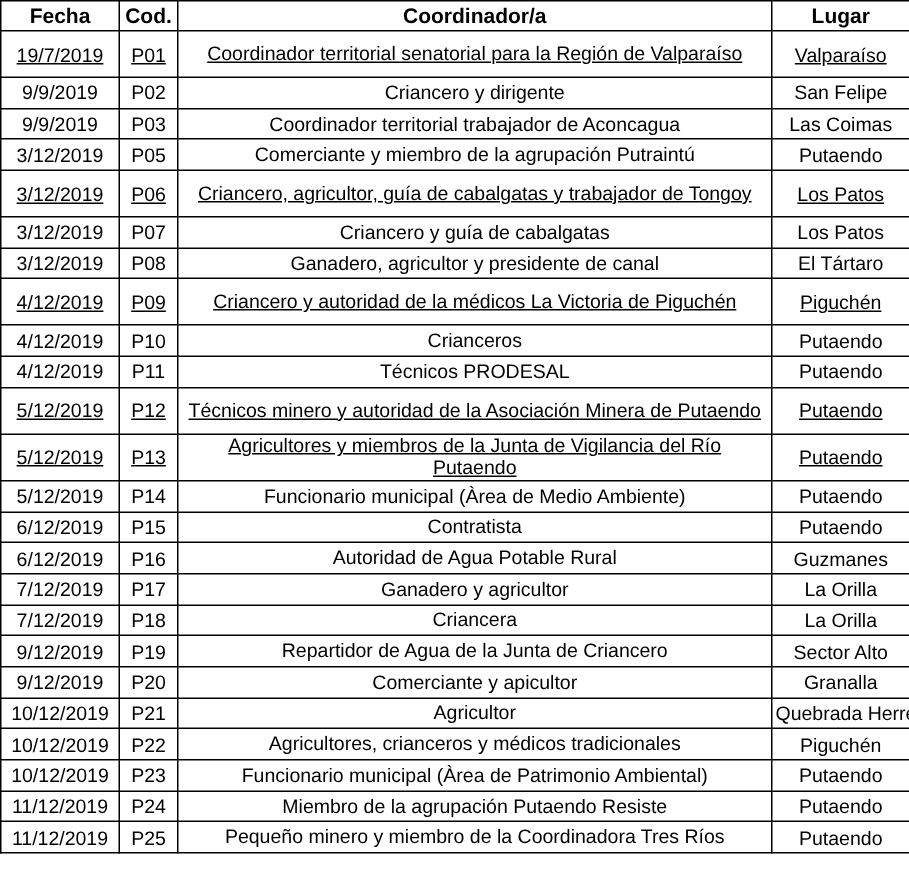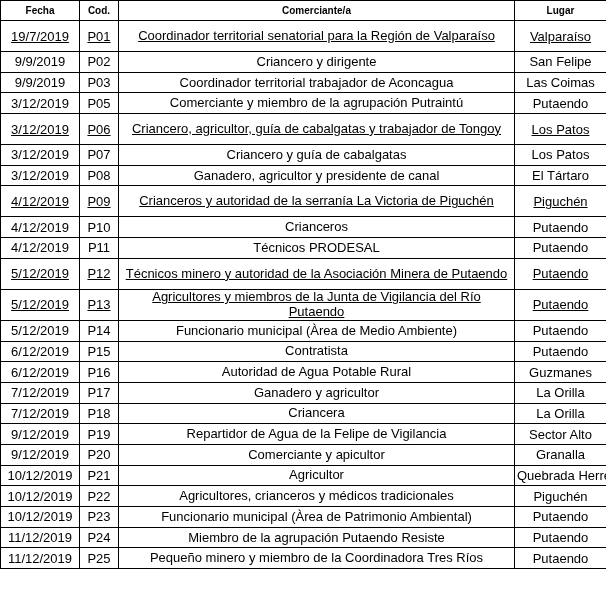--- a/index.html
+++ b/index.html
@@ -32,21 +32,21 @@
       text-align: center;
       vertical-align: middle;
       font-size: 13px;
       line-height: 11px;
       overflow: hidden;
       white-space: nowrap;
     }
     th {
       font-weight: bold;
       height: 19px;
-      font-size: 10px;
+      font-size: 14px;
     }
     td {
       height: 19.7px;
     }
     tr.double td {
       height: 30px;
       text-decoration: underline;
     }
     td.ent {
       white-space: normal;
@@ -64,21 +64,21 @@
   <colgroup>
     <col class="c-fecha">
     <col class="c-cod">
     <col class="c-ent">
     <col class="c-lugar">
   </colgroup>
   <thead>
     <tr>
       <th>Fecha</th>
       <th>Cod.</th>
-      <th>Comerciante/a</th>
+      <th>Coordinador/a</th>
       <th>Lugar</th>
     </tr>
   </thead>
   <tbody id="table-body">
   <tr class="double">
         <td>19/7/2019</td>
         <td>P01</td>
         <td class="ent">Coordinador territorial senatorial para la Región de Valparaíso</td>
         <td>Valparaíso</td>
       </tr>
@@ -114,21 +114,21 @@
       </tr>
       <tr>
         <td>3/12/2019</td>
         <td>P08</td>
         <td class="ent">Ganadero, agricultor y presidente de canal</td>
         <td>El Tártaro</td>
       </tr>
       <tr class="double">
         <td>4/12/2019</td>
         <td>P09</td>
-        <td class="ent">Crianceros  y autoridad de la serranía La Victoria de Piguchén</td>
+        <td class="ent">Criancero  y autoridad de la médicos La Victoria de Piguchén</td>
         <td>Piguchén</td>
       </tr>
       <tr>
         <td>4/12/2019</td>
         <td>P10</td>
         <td class="ent">Crianceros</td>
         <td>Putaendo</td>
       </tr>
       <tr>
         <td>4/12/2019</td>
@@ -174,21 +174,21 @@
       </tr>
       <tr>
         <td>7/12/2019</td>
         <td>P18</td>
         <td class="ent">Criancera</td>
         <td>La Orilla</td>
       </tr>
       <tr>
         <td>9/12/2019</td>
         <td>P19</td>
-        <td class="ent">Repartidor de Agua de la Felipe de Vigilancia</td>
+        <td class="ent">Repartidor de Agua de la Junta de Criancero</td>
         <td>Sector Alto</td>
       </tr>
       <tr>
         <td>9/12/2019</td>
         <td>P20</td>
         <td class="ent">Comerciante y apicultor</td>
         <td>Granalla</td>
       </tr>
       <tr>
         <td>10/12/2019</td>

